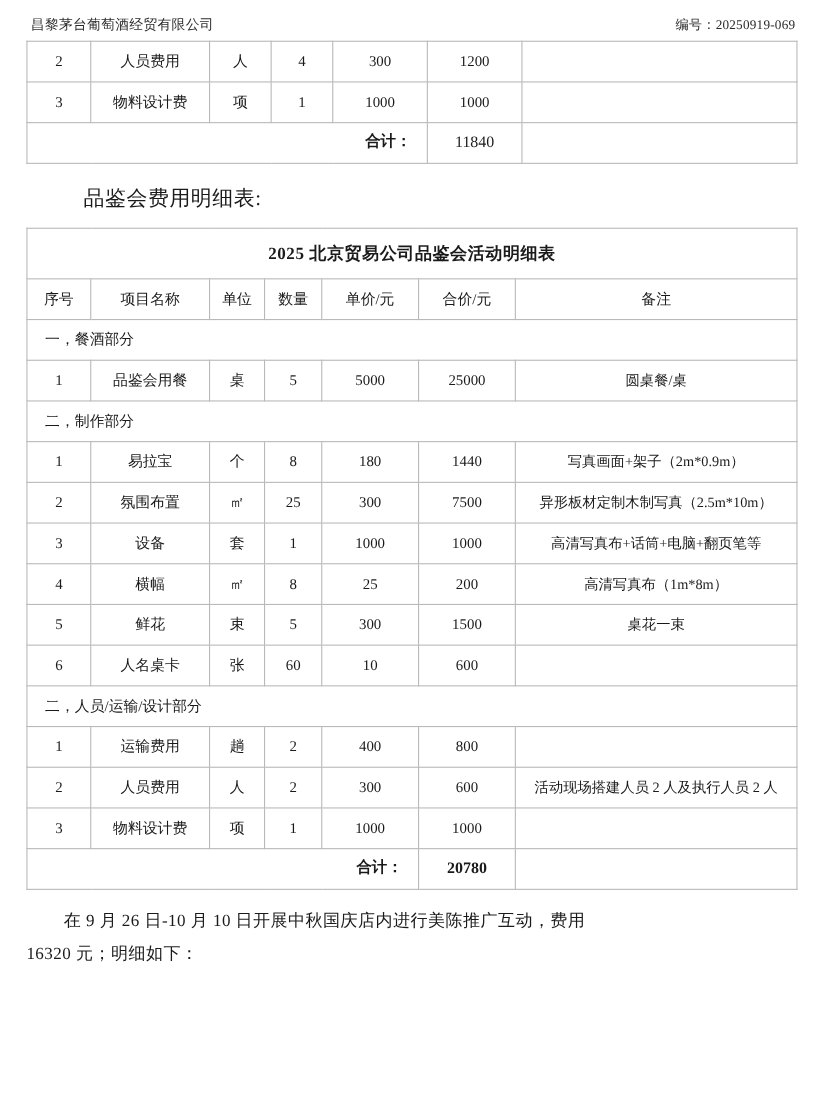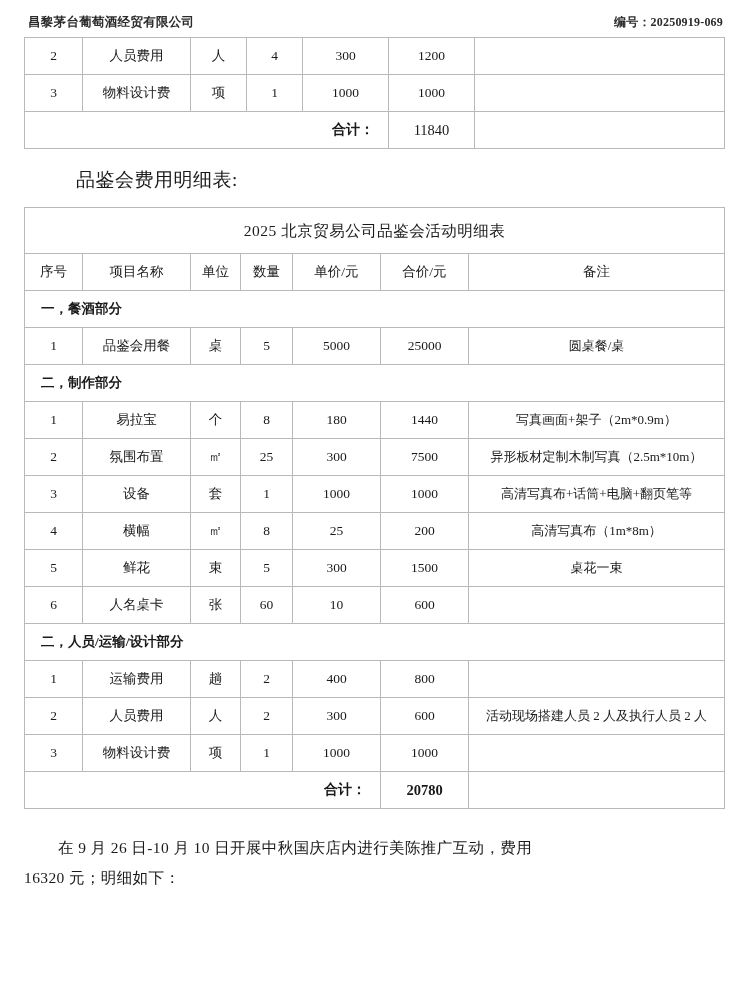--- a/index.html
+++ b/index.html
@@ -20,21 +20,20 @@
 
   
   .doc-header {
     display: flex;
     justify-content: space-between;
     align-items: flex-end;
     font-size: 12.5px;
     color: #2b2b2b;
     padding: 0 2px 6px 4px;
     letter-spacing: .3px;
-    font-weight: bold;
   }
   .doc-header .hdr-right { font-size: 12px; letter-spacing: .2px; }
 
   
   table.tbl {
     width: 100%;
     border-collapse: collapse;
     table-layout: fixed;
   }
   table.tbl td, table.tbl th {
@@ -63,45 +62,44 @@
   .caption {
     font-size: 19px;
     margin: 18px 0 14px 52px;
     letter-spacing: .5px;
   }
 
   
   .tbl-main { margin-top: 2px; }
   .tbl-main .title-row td {
     height: 46px;
-    font-weight: normal;
+    font-weight: bold;
     font-size: 15.5px;
     letter-spacing: .5px;
   }
   .tbl-main .section-row td {
     text-align: left;
     padding-left: 16px;
     height: 37px;
     font-size: 13.5px;
-    font-weight: bold;
   }
   .tbl-main .remark { font-size: 13px; }
   .tbl-main .total-label {
     text-align: right;
     padding-right: 14px;
     font-weight: bold;
     font-size: 14px;
   }
   .tbl-main .total-value { font-weight: bold; font-size: 14.5px; }
 
   
   .para {
     font-size: 15.5px;
     line-height: 1.95;
-    margin: 24px 0 0 0;
+    margin: 14px 0 0 0;
     text-indent: 34px;
     letter-spacing: .4px;
   }
   .para .l2 { display: block; text-indent: 0; }
   .sup-cell { font-size: 11.5px; }
 </style>
 </head>
 <body>
 
 <div class="page">

